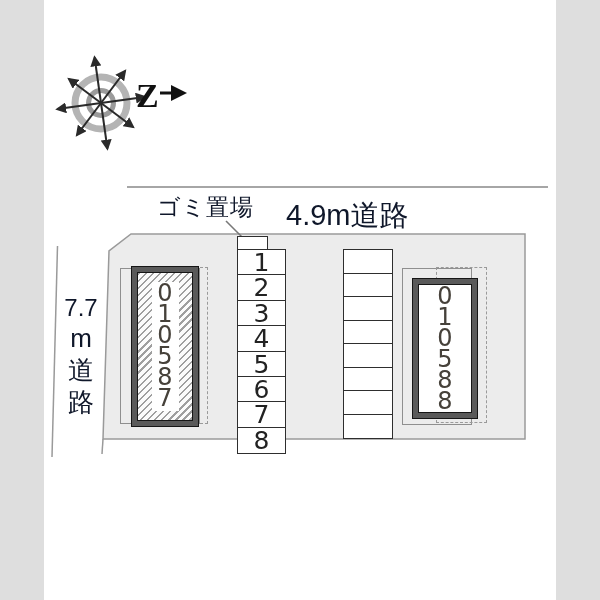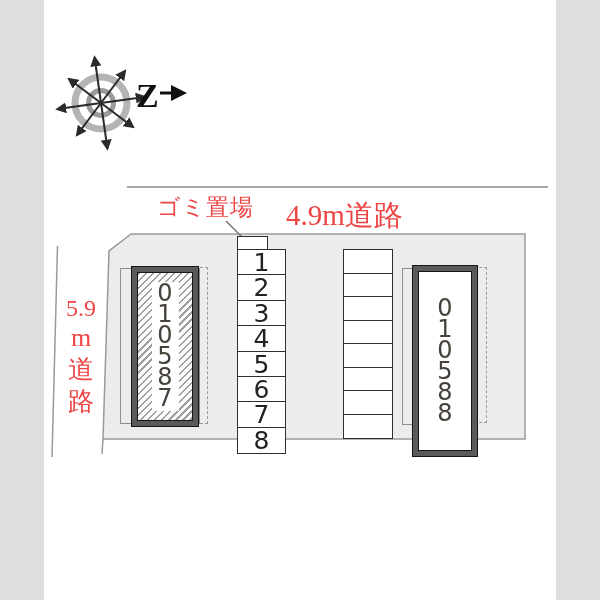--- a/index.html
+++ b/index.html
@@ -9,21 +9,21 @@
     background:#ffffff;
     font-family:"Liberation Sans", sans-serif;
     color:#161616;
   }
   .margin-strip { position:absolute; top:0; width:44px; height:600px; background:#dedede; }
   .margin-strip.left { left:0; }
   .margin-strip.right { left:556px; }
 
   svg.overlay { position:absolute; left:0; top:0; }
 
-  .lbl { position:absolute; white-space:nowrap; color:#ef4444;font-family:Liberation Serif, serif; }
+  .lbl { position:absolute; white-space:nowrap; color:#0f172a; }
   .lbl-garbage { left:157px; top:192px; font-size:23px; letter-spacing:1px; }
   .lbl-toproad { left:286px; top:196px; font-size:29px; }
   .lbl-leftroad { left:61px; top:294px; width:40px; text-align:center; }
   .lbl-leftroad div { line-height:32px; font-size:26px; }
   .lbl-leftroad div:first-child { font-size:24px; line-height:28px; }
 
   .cellcol { position:absolute; display:flex; flex-direction:column; }
   .cellcol .cell {
     flex:1; background:#ffffff; border:1.6px solid #2e2e2e;
     display:flex; align-items:center; justify-content:center;
@@ -43,21 +43,21 @@
   .plot-right { left:402px; top:268px; width:70px; height:157px; }
 
   .dash-outline { position:absolute; border:1.6px dashed #9a9a9a; }
   .dash-left  { left:150px; top:267px; width:58px; height:157px; }
   .dash-right { left:436px; top:267px; width:51px; height:156px; }
 
   .bframe {
     position:absolute; background:#5a5a5a; border:1px solid #161616; padding:5px;
   }
   .bframe-left  { left:131px; top:266px; width:68px; height:161px; }
-  .bframe-right { left:412px; top:265px; width:66px; height:192px; }
+  .bframe-right { left:412px; top:278px; width:66px; height:141px; }
   .binner {
     width:100%; height:100%; border:1px solid #161616; background:#ffffff;
     display:flex; align-items:center; justify-content:center; position:relative;
   }
   .binner.hatched {
     background:repeating-linear-gradient(135deg,
       #9f9f9f 0px, #9f9f9f 1.6px, #fbfbfb 1.6px, #fbfbfb 5px);
   }
   .bstrip {
     background:#ffffff; width:27px; height:88%;
@@ -104,21 +104,21 @@
       <g>
         <line x1="108" y1="38" x2="119" y2="38" stroke="#111" stroke-width="3"></line>
         <polygon points="119,30 135,38 119,46" fill="#111"></polygon>
       </g>
     </g>
   </svg>
 
   <div class="lbl lbl-garbage">ゴミ置場</div>
   <div class="lbl lbl-toproad">4.9m道路</div>
   <div class="lbl lbl-leftroad">
-    <div>5.9</div>
+    <div>7.7</div>
     <div>m</div>
     <div>道</div>
     <div>路</div>
   </div>
 
   <div class="garbage-cell"></div>
 
   <div class="cellcol col-numbered">
     <div class="cell">1</div>
     <div class="cell">2</div>

